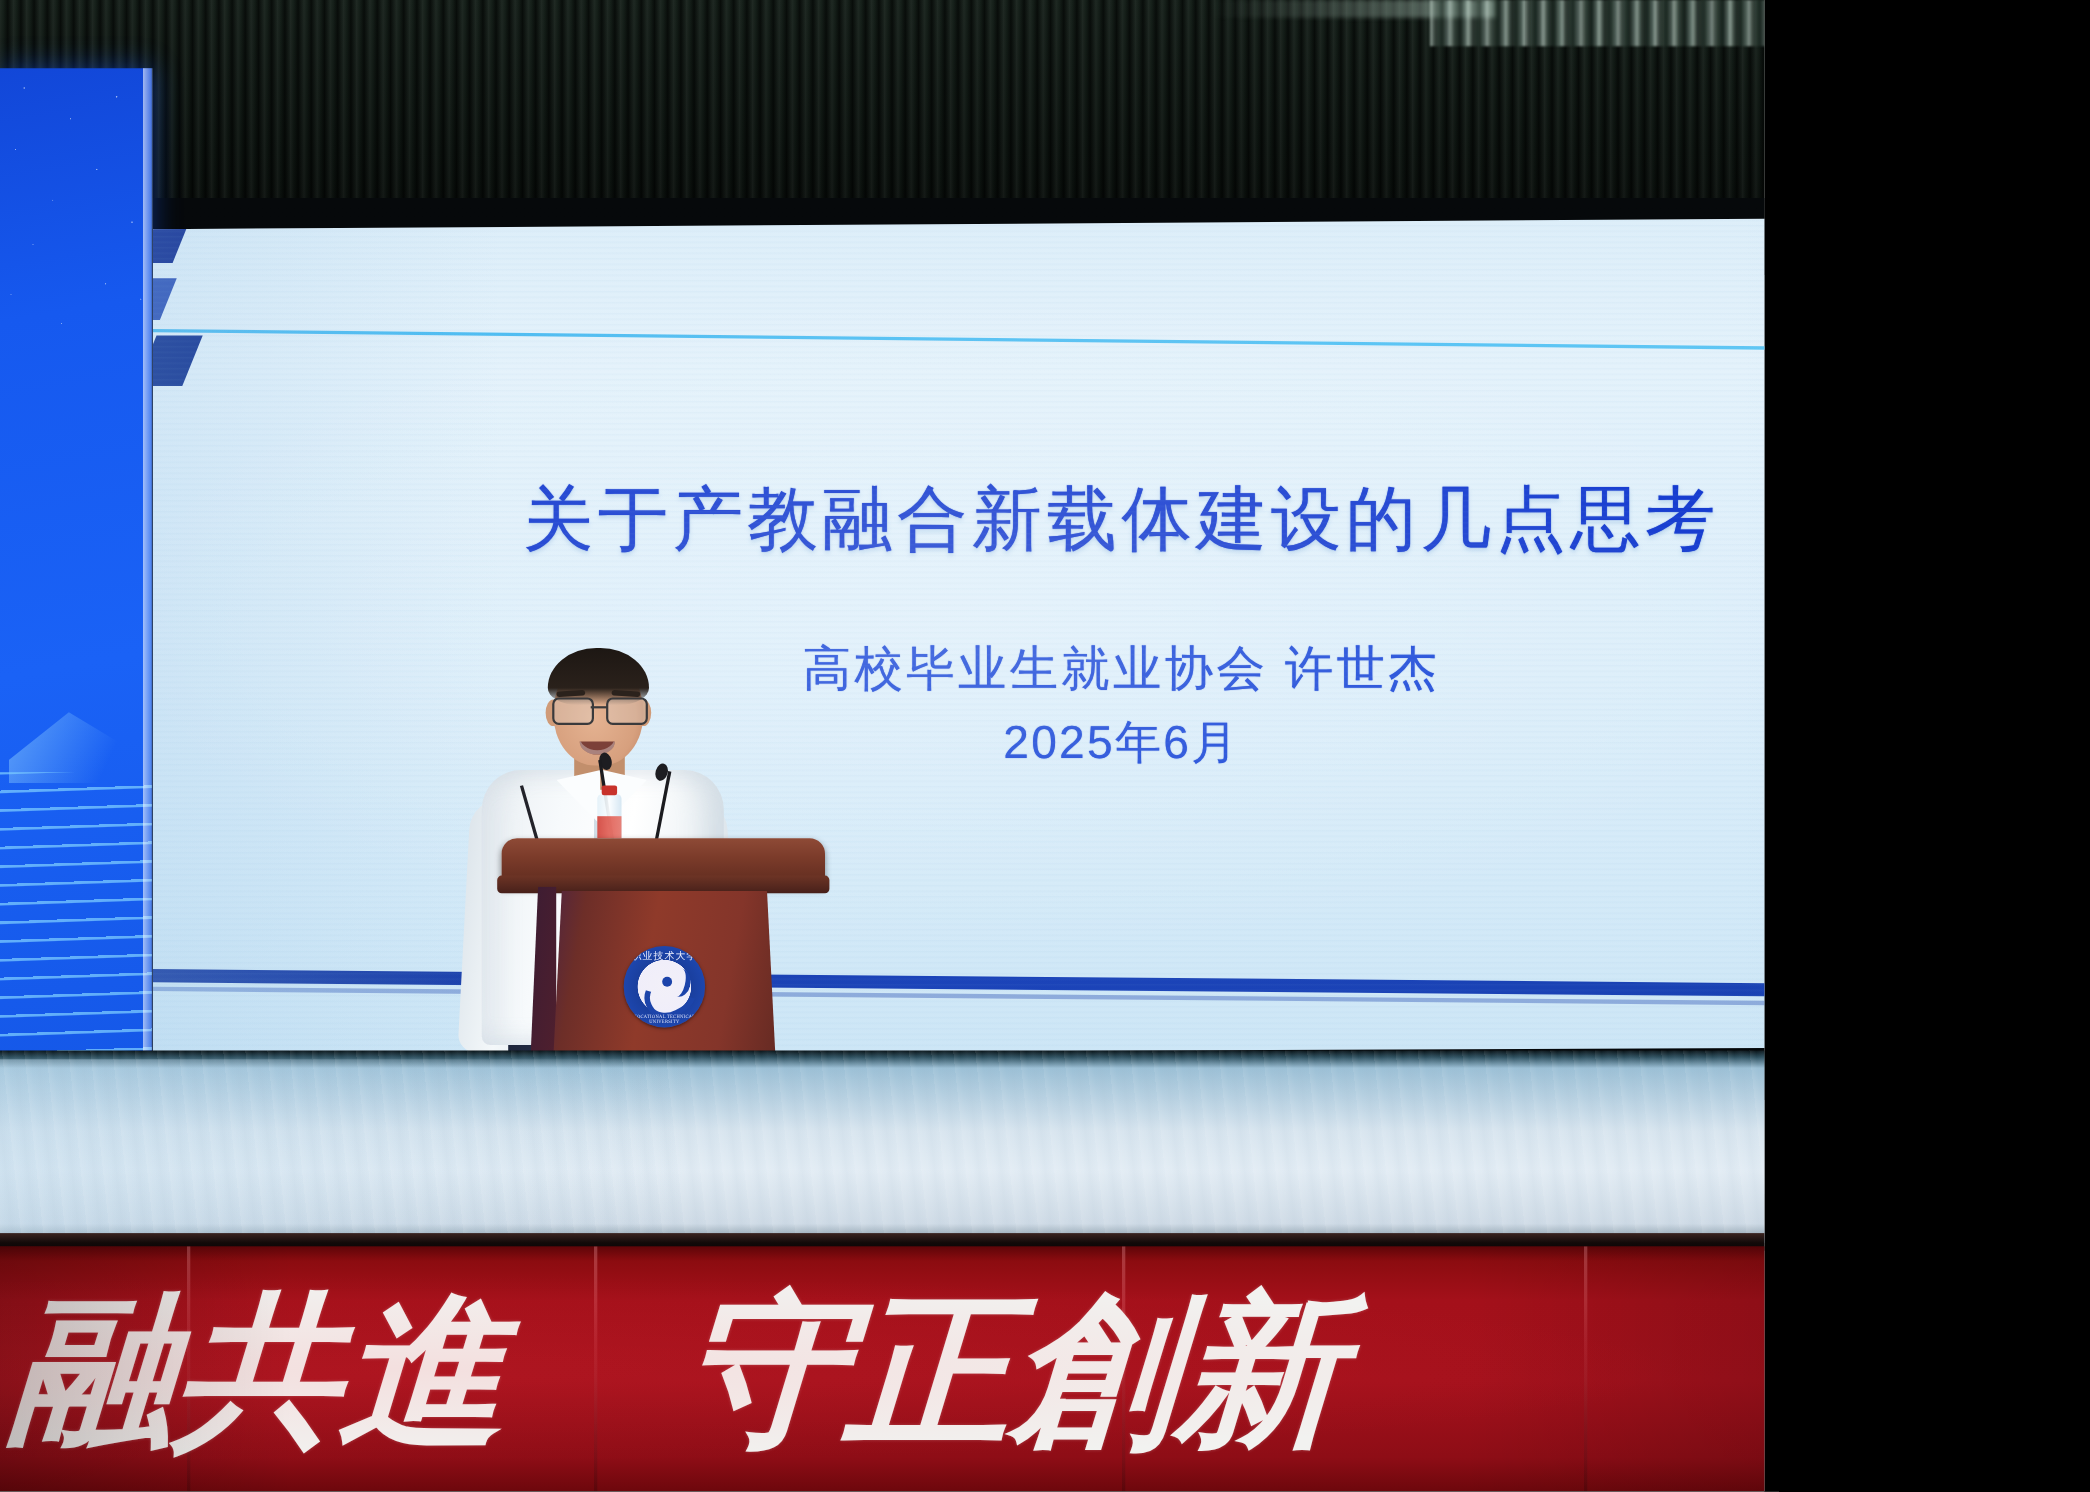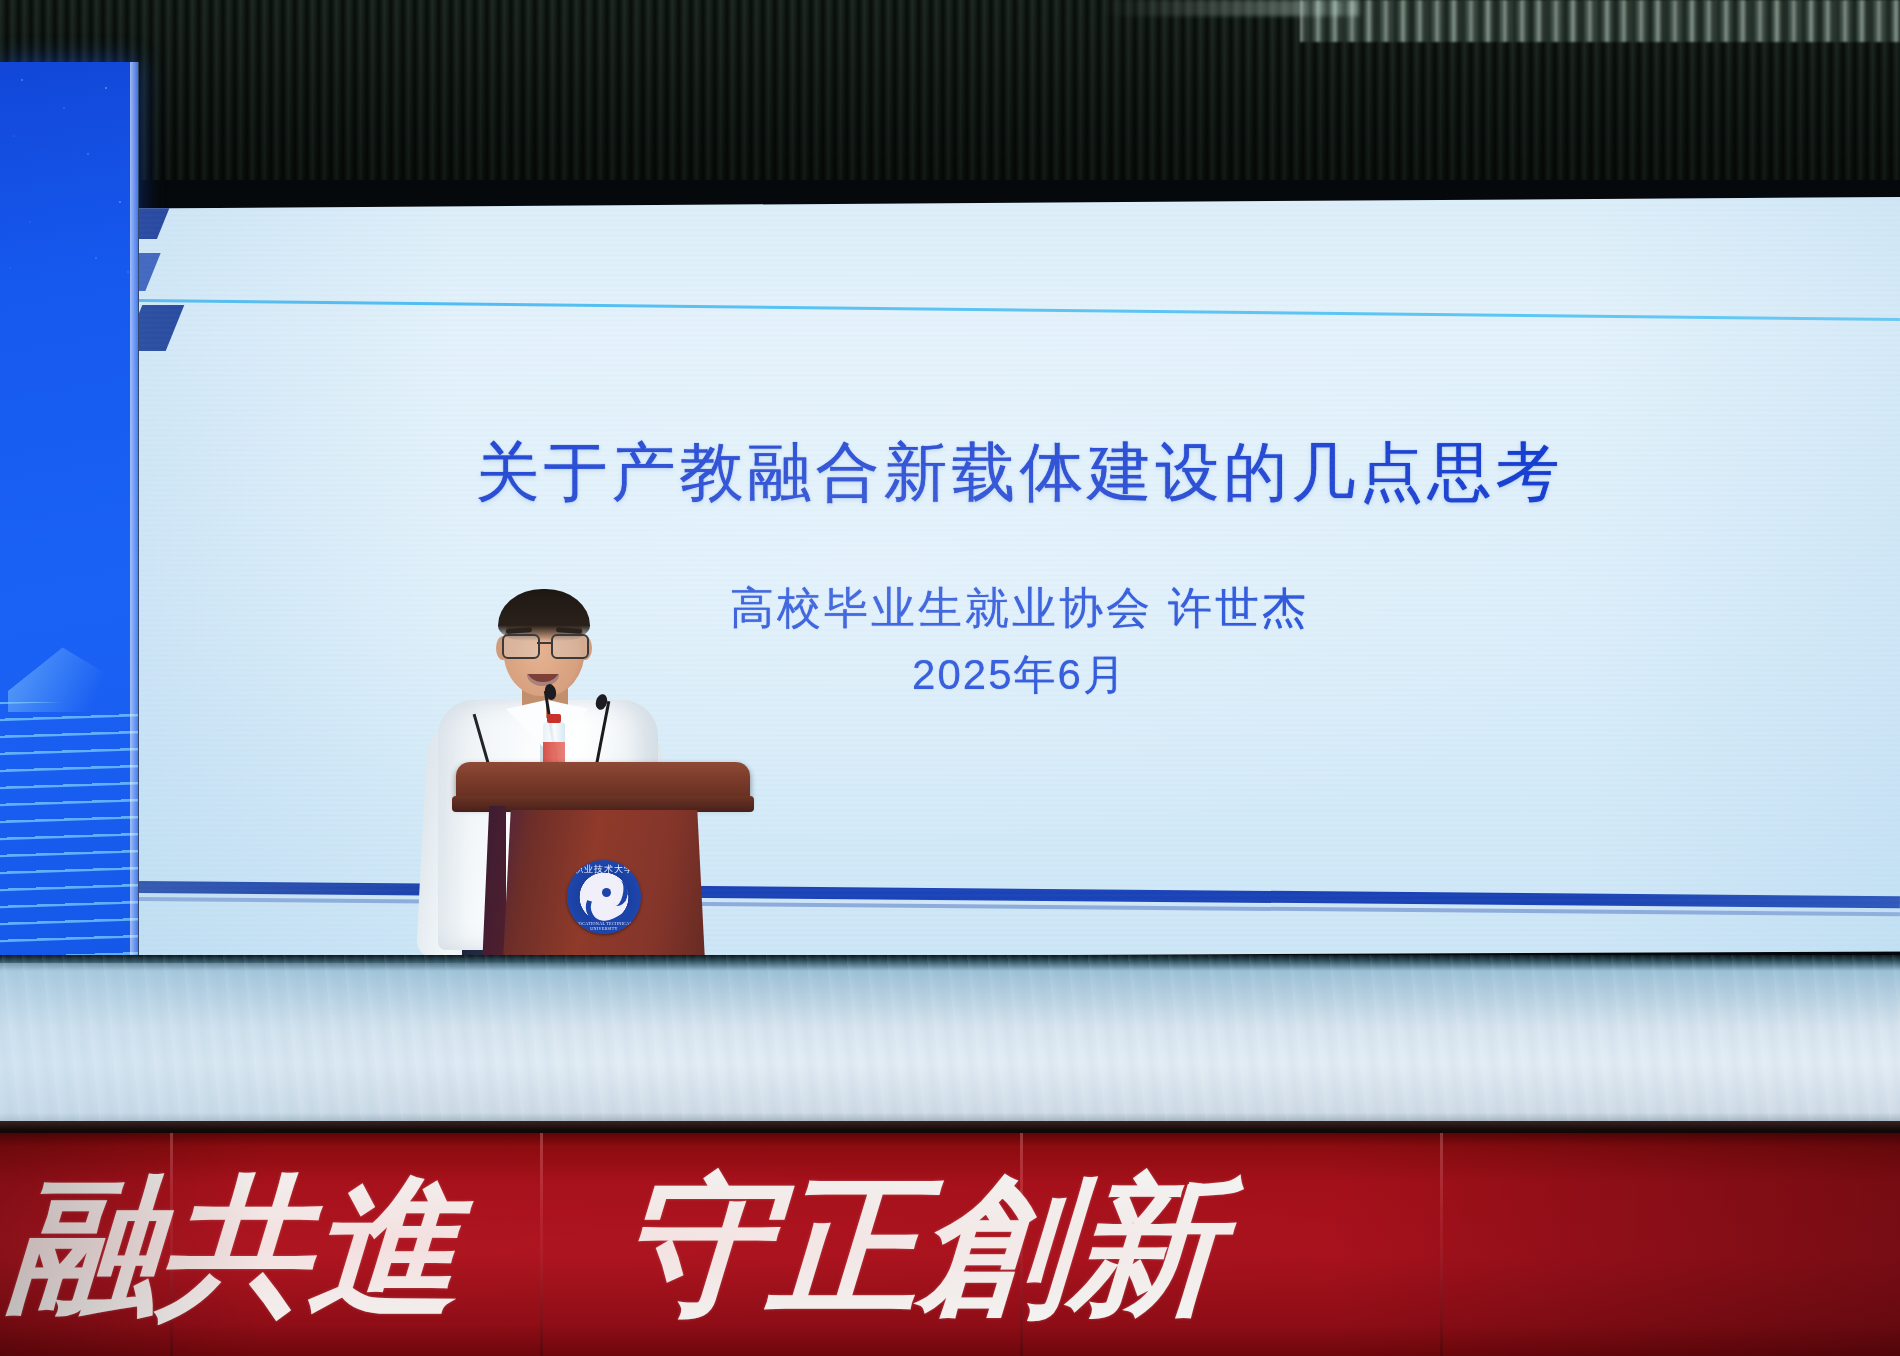--- a/index.html
+++ b/index.html
@@ -8,21 +8,21 @@
     background: #000;
   }
   body {
     width: 1900px;
     height: 1356px;
     overflow: hidden;
     font-family: "Liberation Sans", "DejaVu Sans", sans-serif;
   }
   #scene {
     position: relative;
-    width: 1900px;
+    width: 1604px;
     height: 1356px;
     overflow: hidden;
     background: #ffffff;
   }
 
   
   .curtain {
     position: absolute;
     left: 0; top: 0;
     width: 1900px; height: 250px;

